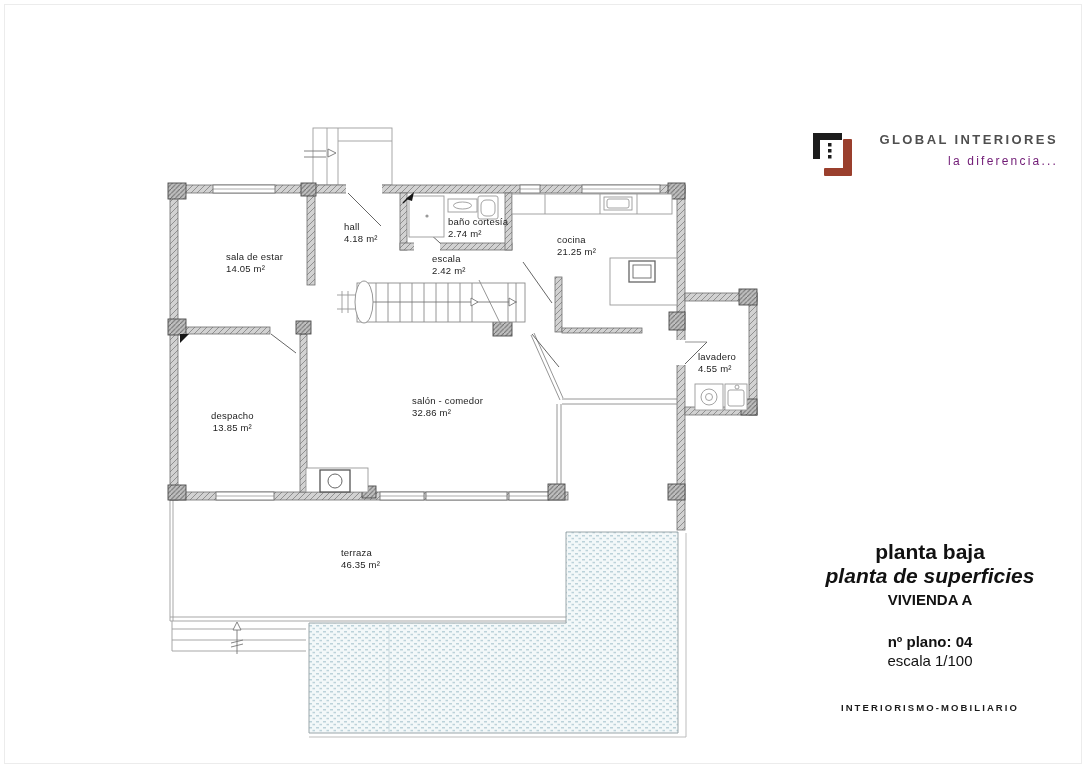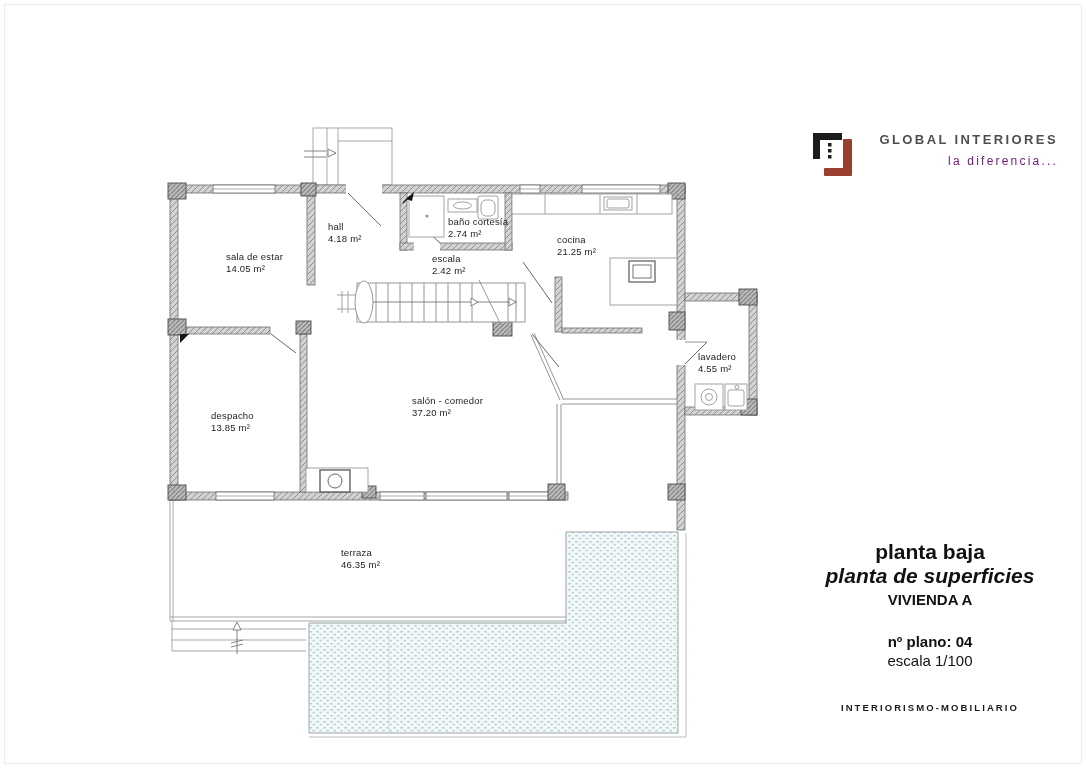--- a/index.html
+++ b/index.html
@@ -197,43 +197,43 @@
     <polygon points="180,334 189,334 180,343"></polygon>
     <polygon points="406,199 414,192 412,201"></polygon>
     <path d="M403,203 L409,197" stroke="#161616" stroke-width="1.4"></path>
   </g>
 </svg>
 
 <div class="rlabel" style="left:226px;top:251px;">
   <span>sala de estar</span>
   <span>14.05 m²</span>
 </div>
-<div class="rlabel" style="left:328px;top:221px;">
+<div class="rlabel" style="left:344px;top:221px;">
   <span>hall</span>
   <span>4.18 m²</span>
 </div>
 <div class="rlabel" style="left:448px;top:216px;">
   <span>baño cortesía</span>
   <span>2.74 m²</span>
 </div>
 <div class="rlabel" style="left:557px;top:234px;">
   <span>cocina</span>
   <span>21.25 m²</span>
 </div>
 <div class="rlabel" style="left:432px;top:253px;">
   <span>escala</span>
   <span>2.42 m²</span>
 </div>
-<div class="rlabel" style="left:211px;top:410px;">
+<div class="rlabel" style="left:211px;top:410px;text-align:center;">
   <span>despacho</span>
   <span>13.85 m²</span>
 </div>
 <div class="rlabel" style="left:412px;top:395px;">
   <span>salón - comedor</span>
-  <span>37.20 m²</span>
+  <span>32.86 m²</span>
 </div>
 <div class="rlabel" style="left:698px;top:351px;">
   <span>lavadero</span>
   <span>4.55 m²</span>
 </div>
 <div class="rlabel" style="left:341px;top:547px;">
   <span>terraza</span>
   <span>46.35 m²</span>
 </div>
 

